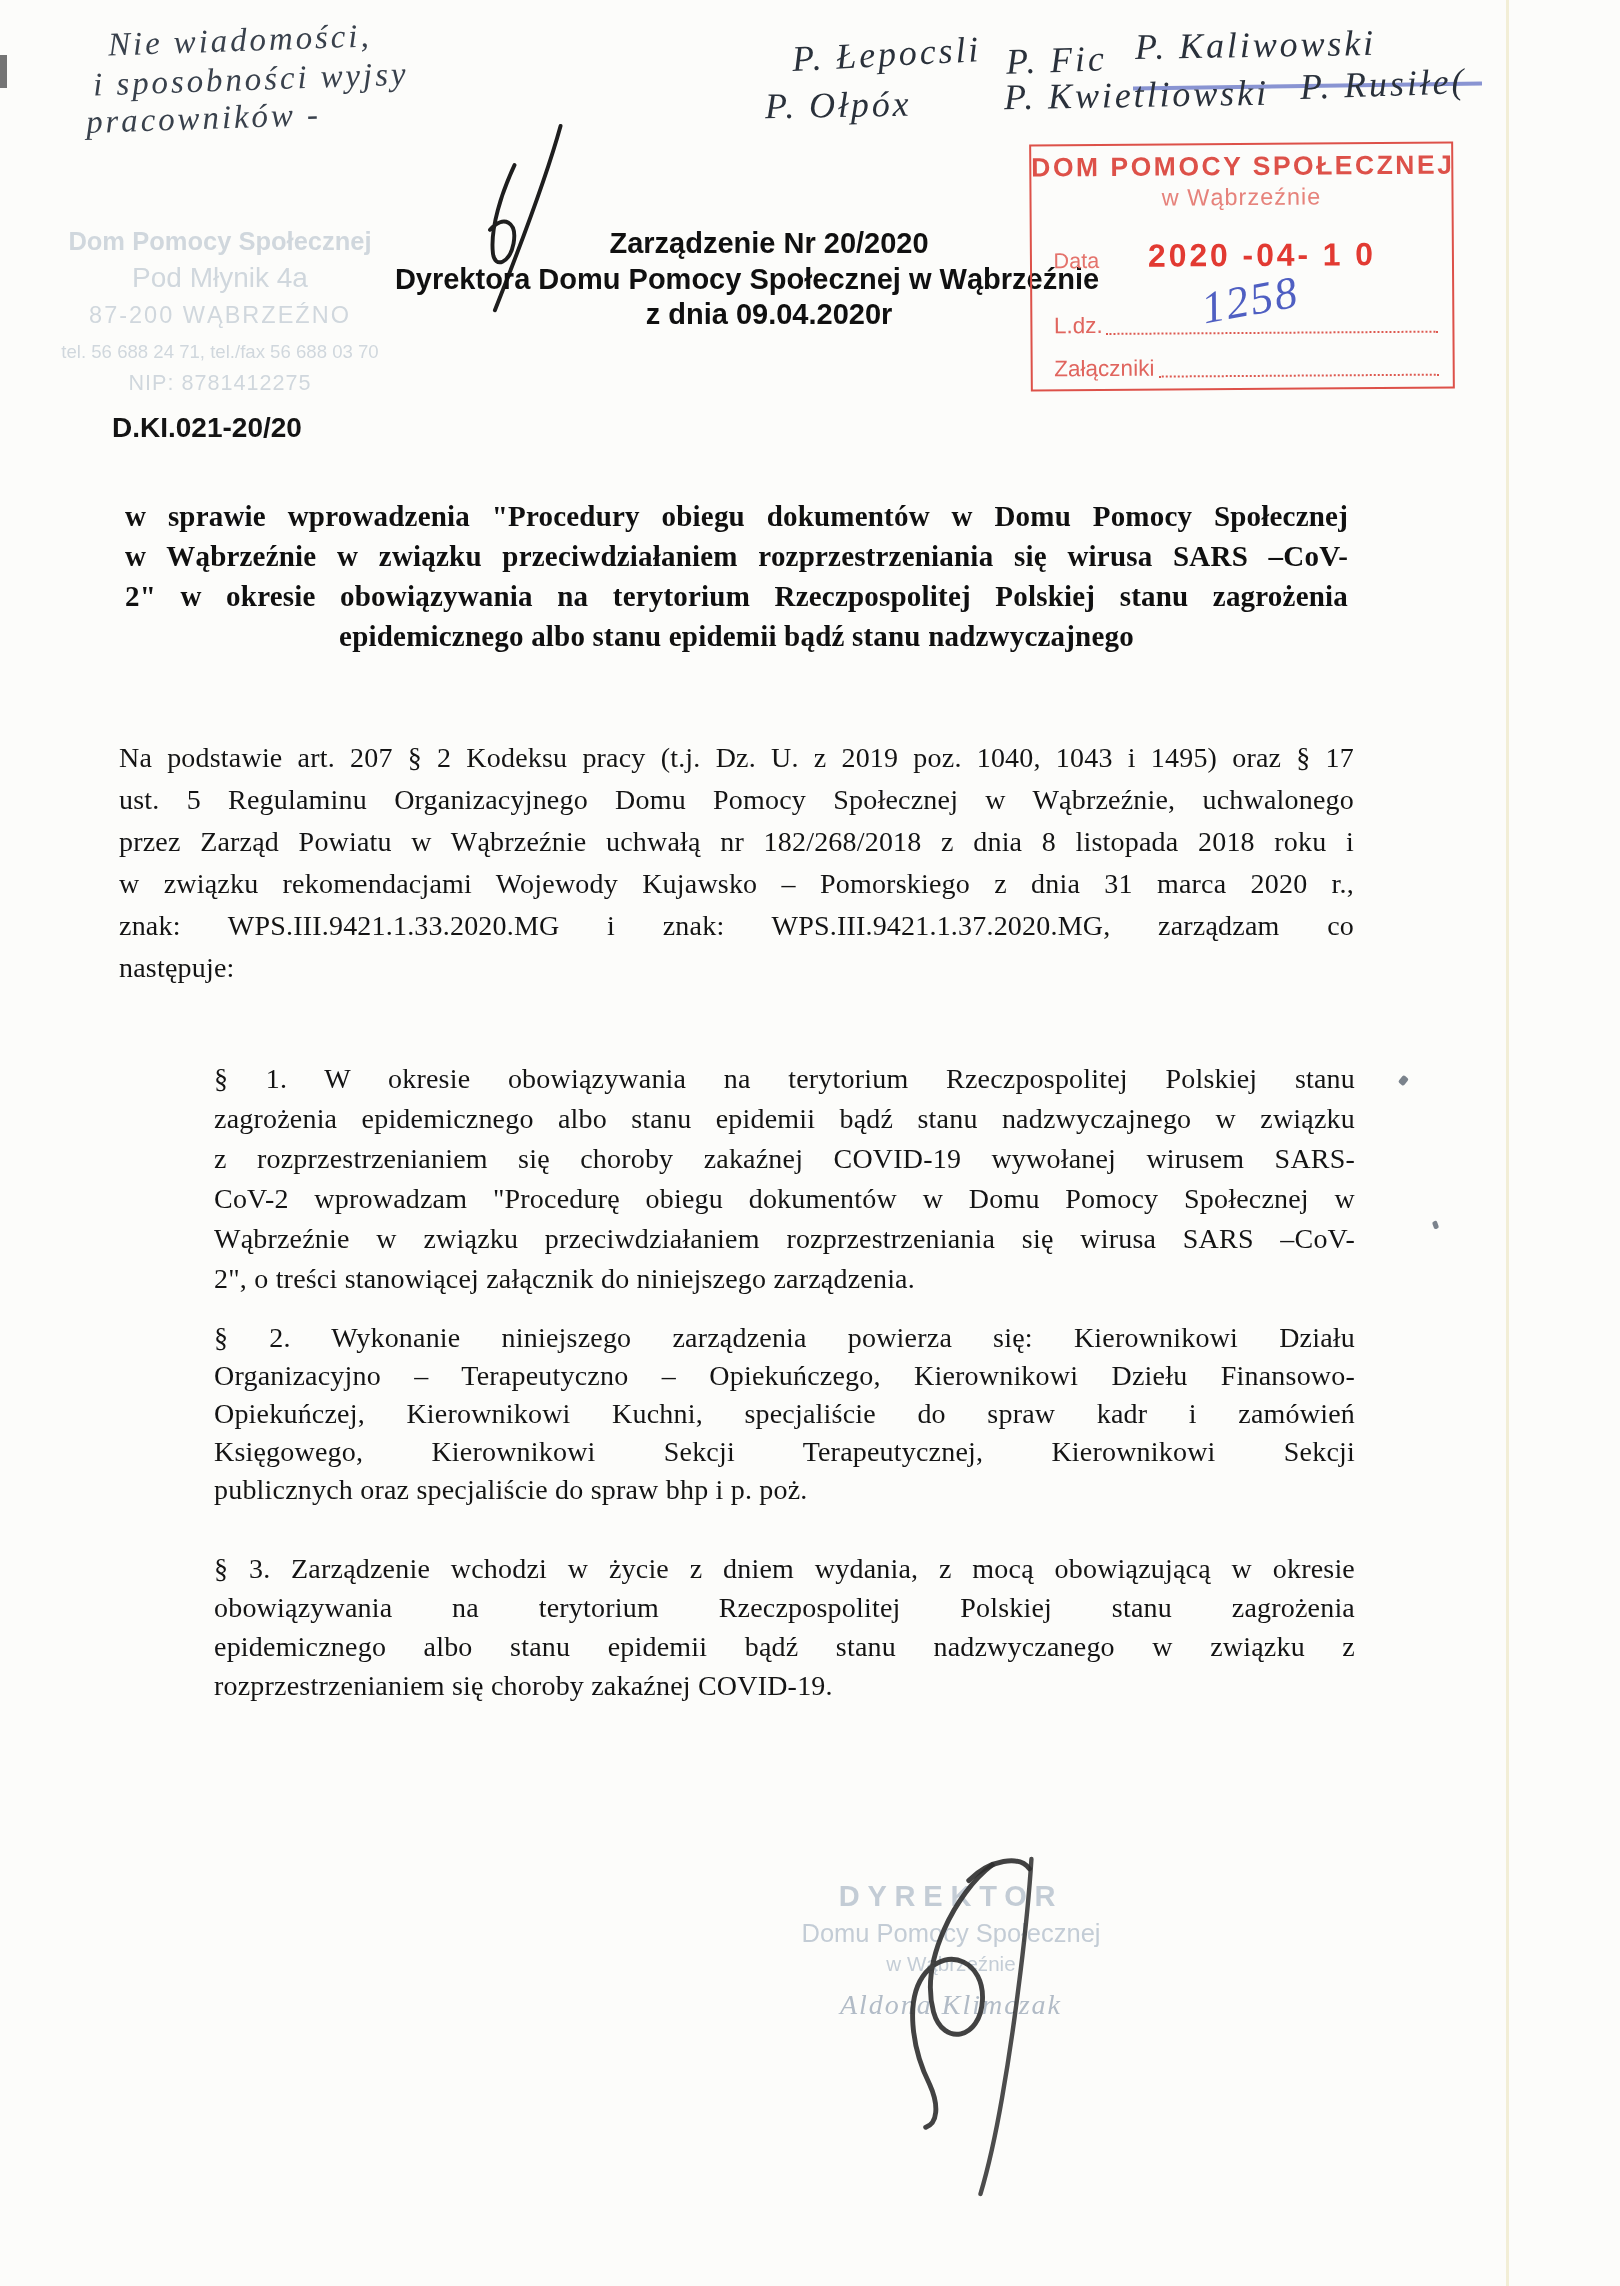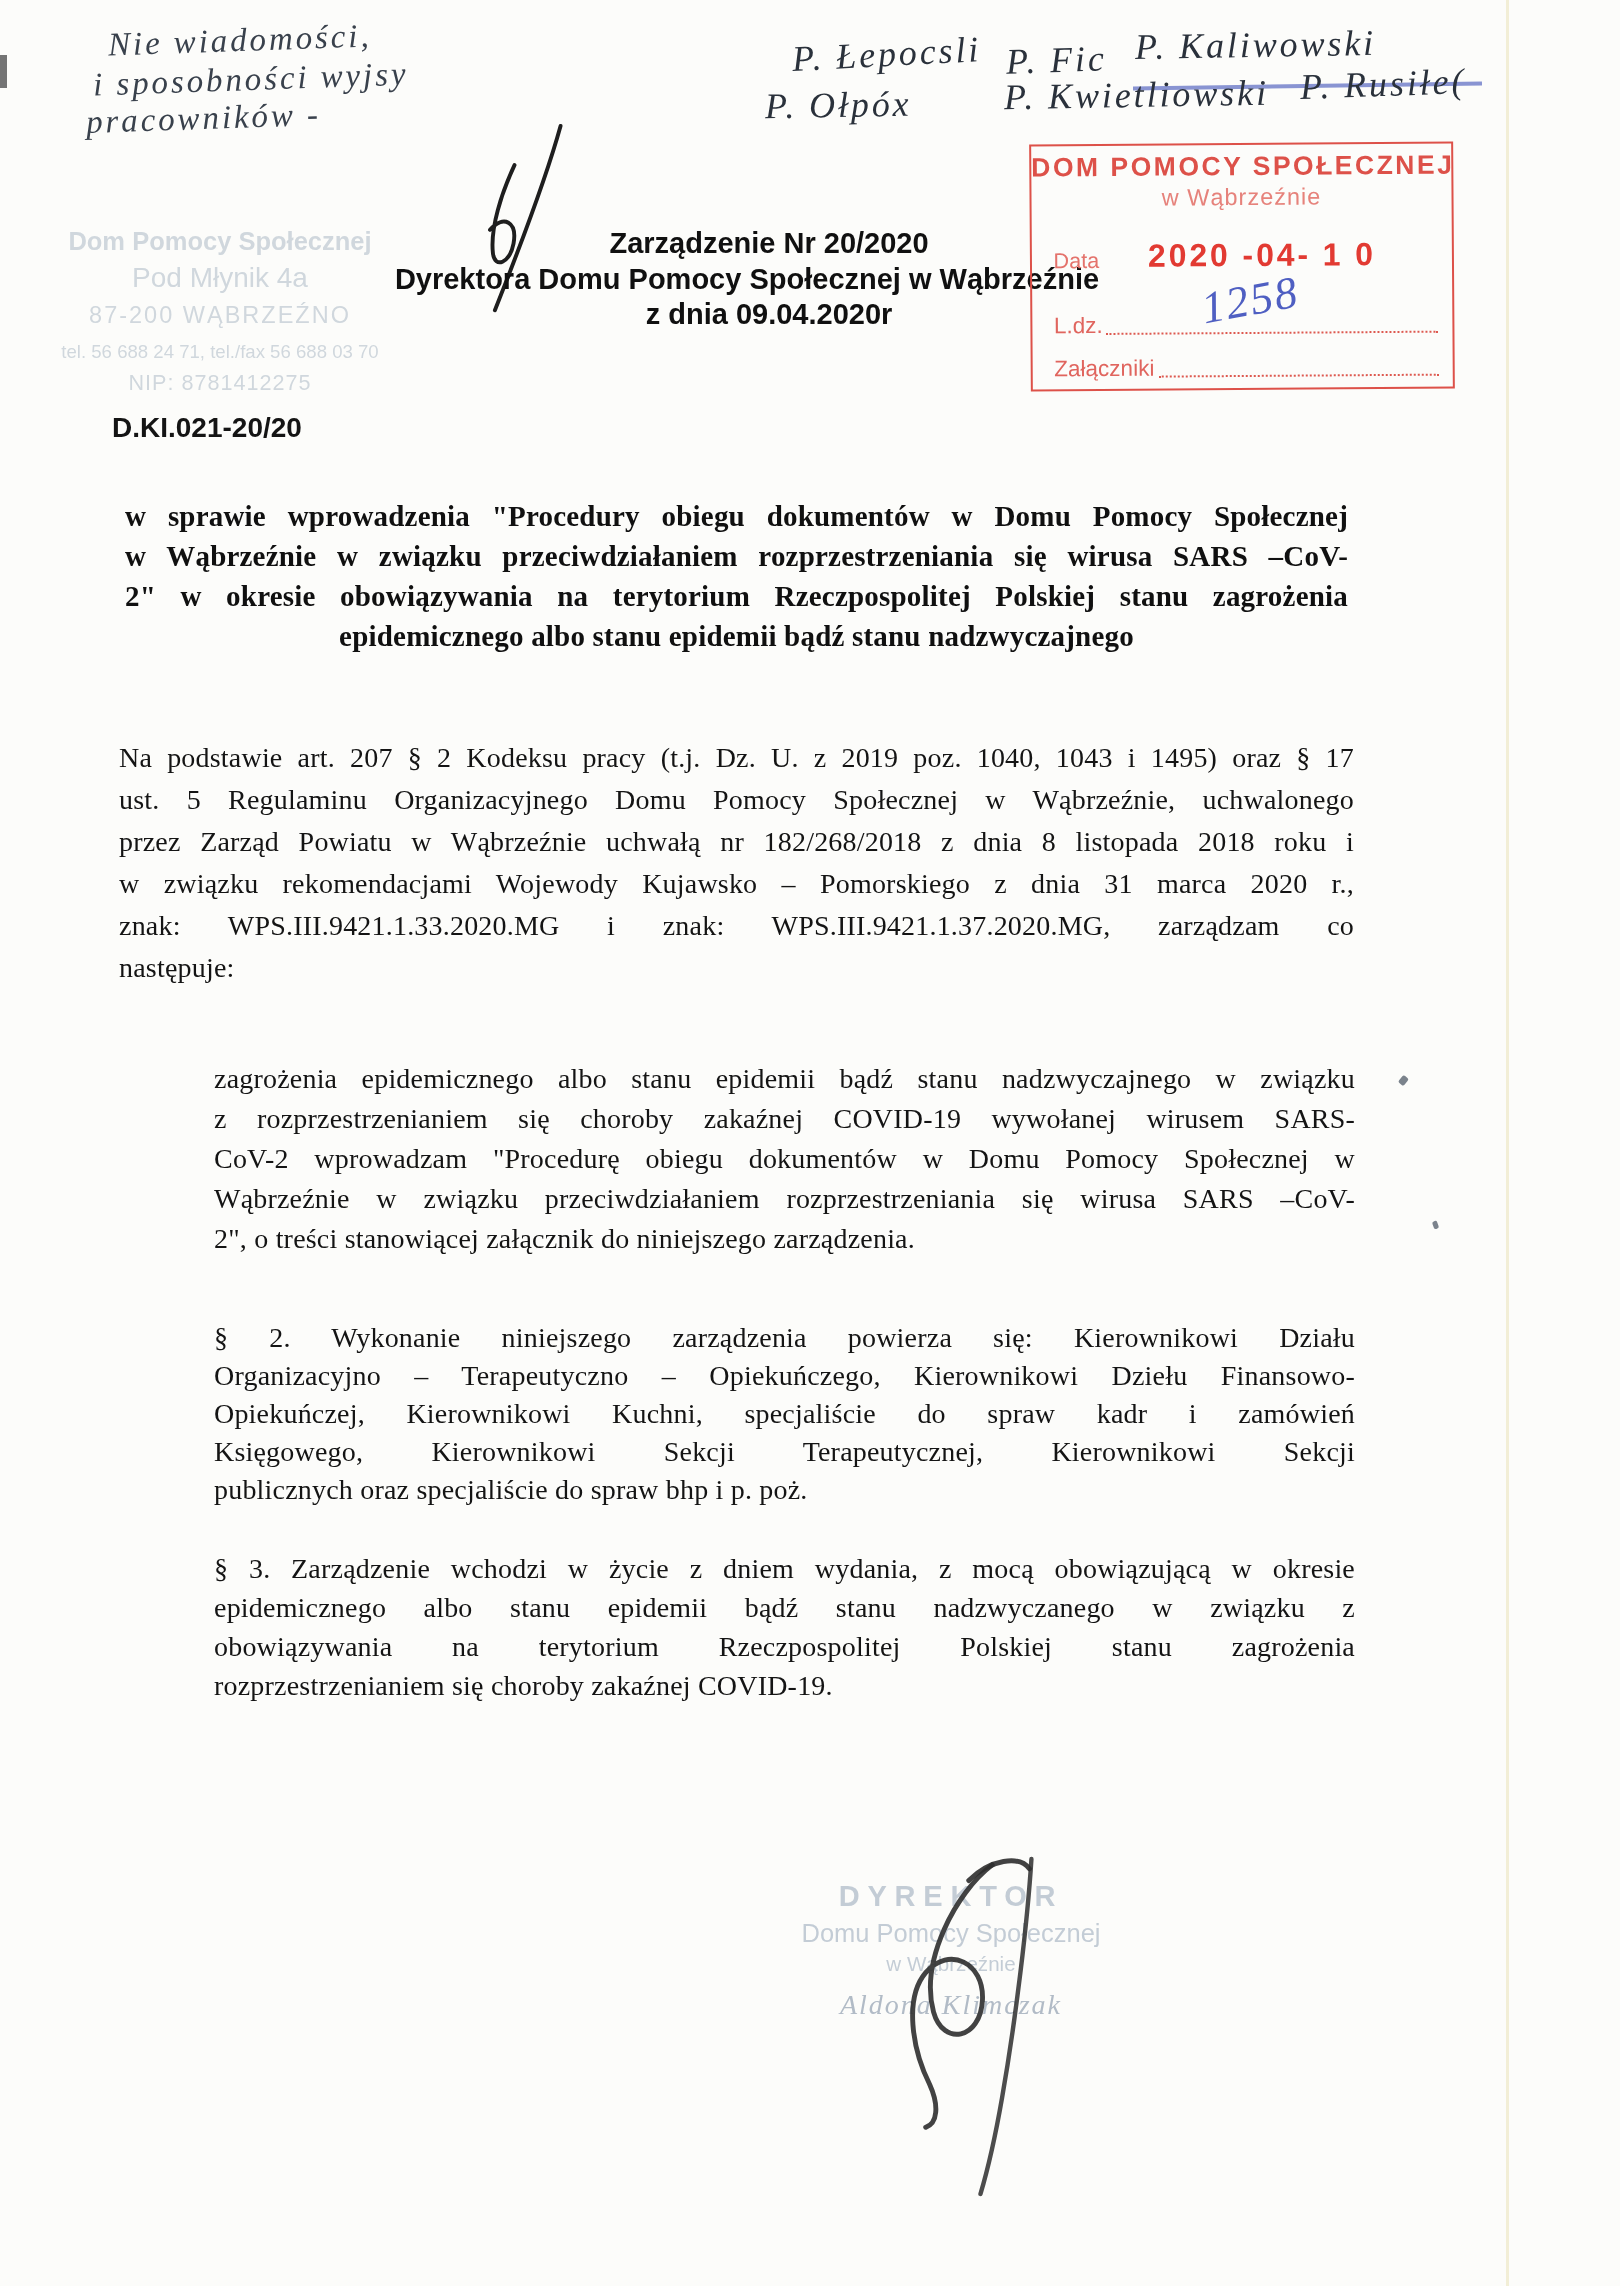--- a/index.html
+++ b/index.html
@@ -154,37 +154,38 @@
   <div class="para serif-body" style="left:119px;top:737px;width:1235px;line-height:42px;">
       <div class="jline">Na podstawie art. 207 § 2 Kodeksu pracy (t.j. Dz. U. z 2019 poz. 1040, 1043 i 1495) oraz § 17</div>
       <div class="jline">ust. 5 Regulaminu Organizacyjnego Domu Pomocy Społecznej w Wąbrzeźnie, uchwalonego</div>
       <div class="jline">przez Zarząd Powiatu w Wąbrzeźnie uchwałą nr 182/268/2018 z dnia 8 listopada 2018 roku i</div>
       <div class="jline">w związku rekomendacjami Wojewody Kujawsko – Pomorskiego z dnia 31 marca 2020 r.,</div>
       <div class="jline">znak: WPS.III.9421.1.33.2020.MG i znak: WPS.III.9421.1.37.2020.MG, zarządzam co</div>
       <div class="jline last">następuje:</div>
     </div>
 
   <div class="para serif-body" style="left:214px;top:1059px;width:1141px;line-height:40px;">
+      <div class="jline">§ 1. W okresie obowiązywania na terytorium Rzeczpospolitej Polskiej stanu</div>
       <div class="jline">zagrożenia epidemicznego albo stanu epidemii bądź stanu nadzwyczajnego w związku</div>
       <div class="jline">z rozprzestrzenianiem się choroby zakaźnej COVID-19 wywołanej wirusem SARS-</div>
       <div class="jline">CoV-2 wprowadzam "Procedurę obiegu dokumentów w Domu Pomocy Społecznej w</div>
       <div class="jline">Wąbrzeźnie w związku przeciwdziałaniem rozprzestrzeniania się wirusa SARS –CoV-</div>
       <div class="jline last">2", o treści stanowiącej załącznik do niniejszego zarządzenia.</div>
     </div>
   <div class="para serif-body" style="left:214px;top:1319px;width:1141px;line-height:38px;">
       <div class="jline">§ 2. Wykonanie niniejszego zarządzenia powierza się: Kierownikowi Działu</div>
       <div class="jline">Organizacyjno – Terapeutyczno – Opiekuńczego, Kierownikowi Dziełu Finansowo-</div>
       <div class="jline">Opiekuńczej, Kierownikowi Kuchni, specjaliście do spraw kadr i zamówień</div>
       <div class="jline">Księgowego, Kierownikowi Sekcji Terapeutycznej, Kierownikowi Sekcji</div>
       <div class="jline last">publicznych oraz specjaliście do spraw bhp i p. poż.</div>
     </div>
   <div class="para serif-body" style="left:214px;top:1549px;width:1141px;line-height:39px;">
       <div class="jline">§ 3. Zarządzenie wchodzi w życie z dniem wydania, z mocą obowiązującą w okresie</div>
+      <div class="jline">obowiązywania na terytorium Rzeczpospolitej Polskiej stanu zagrożenia</div>
       <div class="jline">epidemicznego albo stanu epidemii bądź stanu nadzwyczanego w związku z</div>
-      <div class="jline">obowiązywania na terytorium Rzeczpospolitej Polskiej stanu zagrożenia</div>
       <div class="jline last">rozprzestrzenianiem się choroby zakaźnej COVID-19.</div>
     </div>
 
   <div class="faded-stamp director-stamp">
     <div class="ds-role">DYREKTOR</div>
     <div class="ds-org">Domu Pomocy Społecznej</div>
     <div class="ds-city">w Wąbrzeźnie</div>
     <div class="ds-name">Aldona Klimczak</div>
   </div>
 

